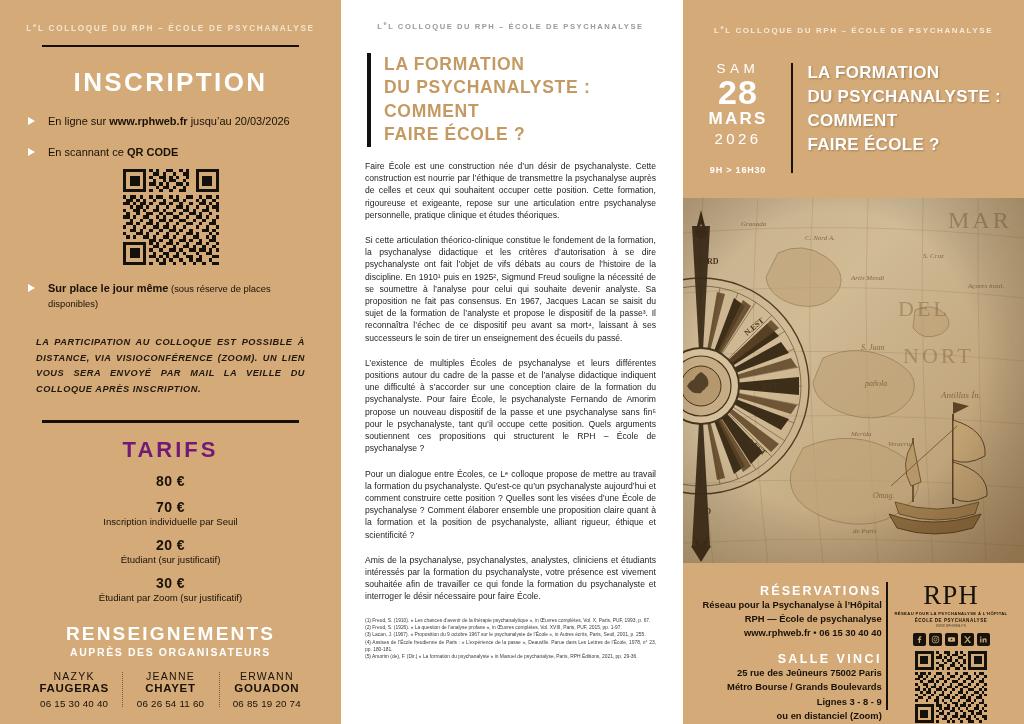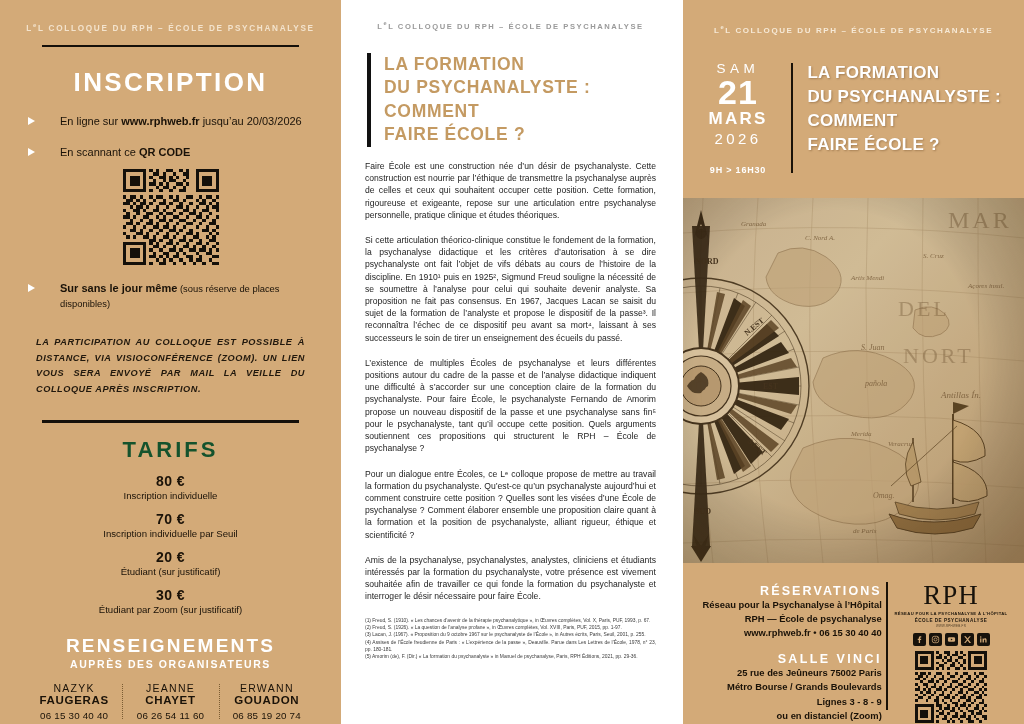--- a/index.html
+++ b/index.html
@@ -38,21 +38,21 @@
   }
   .big-title {
     text-align: center;
     font-size: 26px;
     font-weight: 800;
     letter-spacing: 2.4px;
     color: #ffffff;
     margin-top: 20px;
   }
   .bullet-row {
-    display: flex; align-items: flex-start; gap: 25px;
+    display: flex; align-items: flex-start; gap: 13px;
     margin-top: 16px; padding-left: 6px;
   }
   .tri {
     width: 0; height: 0; flex: 0 0 auto;
     border-left: 7px solid #ffffff;
     border-top: 4.5px solid transparent;
     border-bottom: 4.5px solid transparent;
     margin-top: 3px;
   }
   .bullet-txt { font-size: 11px; line-height: 1.35; }
@@ -79,21 +79,21 @@
 
   .rule-dark2 {
     height: 2.6px; background: #15100a;
     margin: 22px 20px 0 20px;
   }
   .sec-title {
     text-align: center;
     font-size: 22px;
     font-weight: 800;
     letter-spacing: 3px;
-    color: #14532d;
+    color: #701a75;
     margin-top: 14px;
   }
   .price { text-align: center; margin-top: 10px; }
   .price .amt { font-size: 14px; font-weight: 800; letter-spacing: 0.5px; }
   .price .lbl { font-size: 9.6px; margin-top: 1px; }
 
   .rens-title {
     text-align: center; margin-top: 20px;
     font-size: 19px; font-weight: 800; letter-spacing: 2.2px; color: #ffffff;
   }
@@ -471,32 +471,31 @@
             <rect x="21" y="28" width="1" height="1"></rect>
             <rect x="24" y="28" width="1" height="1"></rect>
             <rect x="27" y="28" width="2" height="1"></rect>
         </g>
       </svg>
     </div>
 
     <div class="bullet-row">
       <span class="tri"></span>
       <div class="bullet-txt">
-        <b>Sur sans le jour même</b><span class="small"> (sous réserve de places disponibles)</span>
+        <b>Sur place le jour même</b><span class="small"> (sous réserve de places disponibles)</span>
       </div>
     </div>
 
     <div class="note-italic">LA PARTICIPATION AU COLLOQUE EST POSSIBLE À DISTANCE, VIA VISIOCONFÉRENCE (ZOOM). UN LIEN VOUS SERA ENVOYÉ PAR MAIL LA VEILLE DU COLLOQUE APRÈS INSCRIPTION.</div>
 
     <div class="rule-dark2"></div>
     <div class="sec-title">TARIFS</div>
 
     <div class="price">
       <div class="amt">80 €</div>
-      <div class="lbl">Inscription individuelle</div>
     </div>
     <div class="price">
       <div class="amt">70 €</div>
       <div class="lbl">Inscription individuelle par Seuil</div>
     </div>
     <div class="price">
       <div class="amt">20 €</div>
       <div class="lbl">Étudiant (sur justificatif)</div>
     </div>
     <div class="price">
@@ -553,21 +552,21 @@
       <div>(5) Amorim (de), F. (Dir.) « La formation du psychanalyste » in Manuel de psychanalyse, Paris, RPH Éditions, 2021, pp. 29-36.</div>
     </div>
   </div>
 
   <div class="panel-right">
     <div class="kicker-right">L<sup>e</sup><span>L COLLOQUE DU RPH – ÉCOLE DE PSYCHANALYSE</span></div>
 
     <div class="hero">
       <div class="date-col">
         <div class="d-sam">SAM</div>
-        <div class="d-num">21</div>
+        <div class="d-num">28</div>
         <div class="d-mois">MARS</div>
         <div class="d-year">2026</div>
         <div class="d-hours">9H &gt; 16H30</div>
       </div>
       <div class="vbar-white"></div>
       <div class="hero-title">
         <div>LA FORMATION</div>
         <div>DU PSYCHANALYSTE :</div>
         <div>COMMENT</div>
         <div>FAIRE ÉCOLE ?</div>

